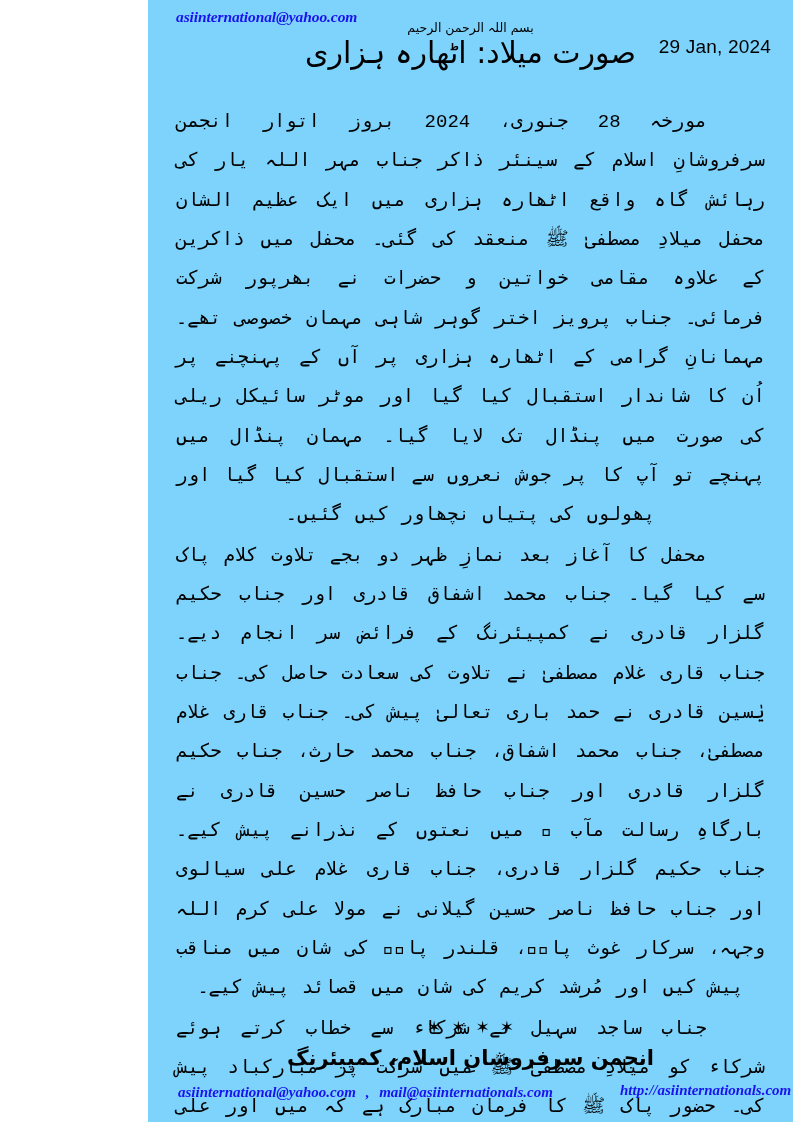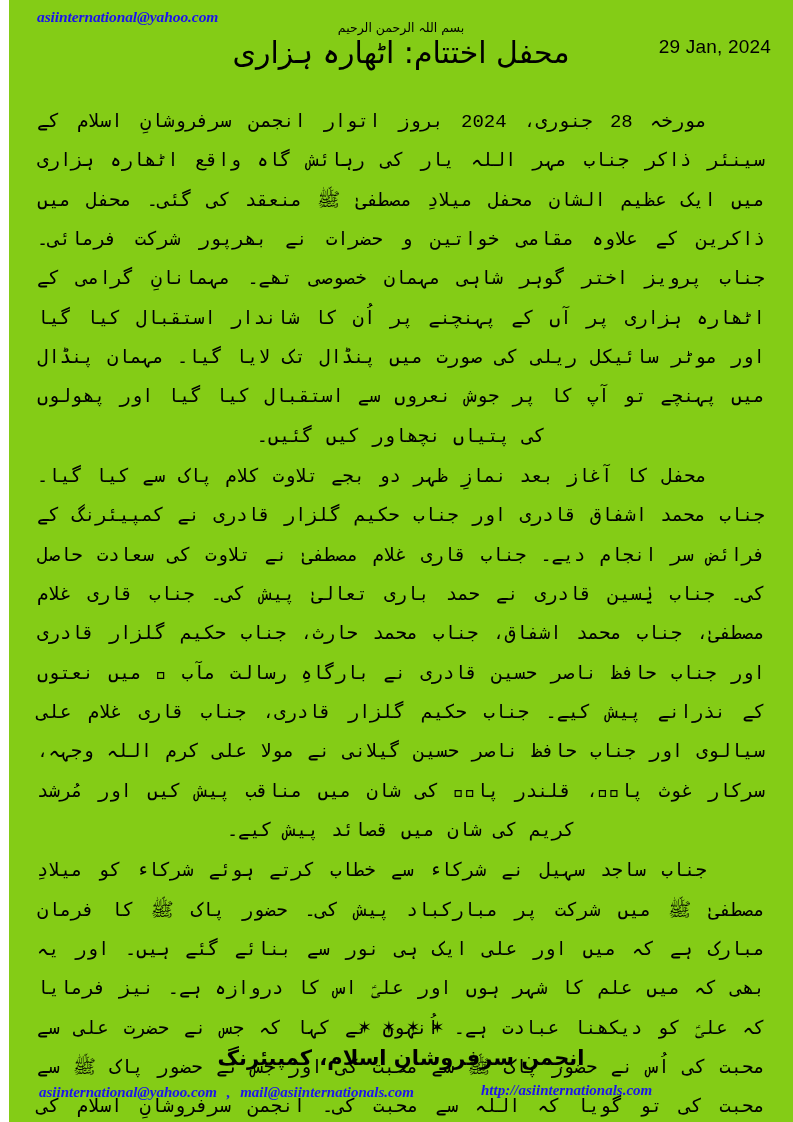--- a/index.html
+++ b/index.html
@@ -4,23 +4,23 @@
 <title>Mehfil Milad Report</title>
 <style>
   html, body {
     margin: 0;
     padding: 0;
     background: #ffffff;
   }
 
   .page {
     position: relative;
-    width: 784px;
+    width: 645px;
     height: 1122px;
-    background: #84cc16;
+    background: #7dd3fc;
     overflow: hidden;
     box-sizing: border-box;
     font-family: "Liberation Serif", "DejaVu Serif", serif;
   }
 
   
   .header-bar {
     position: absolute;
     top: 8px;
     left: 0;
@@ -187,21 +187,21 @@
 
 <div class="page">
 
   <div class="header-bar">
     <div class="hdr-email">asiinternational@yahoo.com</div>
     <div class="hdr-bismillah">بسم اللہ الرحمن الرحیم</div>
   </div>
 
   <div class="hdr-date">29 Jan, 2024</div>
 
-  <div class="doc-title">محفل اختتام:  اٹھارہ ہزاری</div>
+  <div class="doc-title">صورت میلاد:  اٹھارہ ہزاری</div>
 
   <div class="body-area">
     <p class="para">مورخہ 28 جنوری، 2024 بروز اتوار انجمن سرفروشانِ اسلام کے سینئر ذاکر جناب مہر اللہ یار کی رہائش گاہ واقع اٹھارہ ہزاری میں ایک عظیم الشان محفل میلادِ مصطفیٰ ﷺ منعقد کی گئی۔ محفل میں ذاکرین کے علاوہ مقامی خواتین و حضرات نے بھرپور شرکت فرمائی۔ جناب پرویز اختر گوہر شاہی مہمان خصوصی تھے۔ مہمانانِ گرامی کے اٹھارہ ہزاری پر آں کے پہنچنے پر اُن کا شاندار استقبال کیا گیا اور موٹر سائیکل ریلی کی صورت میں پنڈال تک لایا گیا۔ مہمان پنڈال میں پہنچے تو آپ کا پر جوش نعروں سے استقبال کیا گیا اور پھولوں کی پتیاں نچھاور کیں گئیں۔</p>
     <p class="para">محفل کا آغاز بعد نمازِ ظہر دو بجے تلاوت کلام پاک سے کیا گیا۔ جناب محمد اشفاق قادری اور جناب حکیم گلزار قادری نے کمپیئرنگ کے فرائض سر انجام دیے۔ جناب قاری غلام مصطفیٰ نے تلاوت کی سعادت حاصل کی۔ جناب یٰسین قادری نے حمد باری تعالیٰ پیش کی۔ جناب قاری غلام مصطفیٰ، جناب محمد اشفاق، جناب محمد حارث، جناب حکیم گلزار قادری اور جناب حافظ ناصر حسین قادری نے بارگاہِ رسالت مآب ﷺ میں نعتوں کے نذرانے پیش کیے۔ جناب حکیم گلزار قادری، جناب قاری غلام علی سیالوی اور جناب حافظ ناصر حسین گیلانی نے مولا علی کرم اللہ وجہہ، سرکار غوث پاکؒ، قلندر پاکؒ کی شان میں مناقب پیش کیں اور مُرشد کریم کی شان میں قصائد پیش کیے۔</p>
     <p class="para">جناب ساجد سہیل نے شرکاء سے خطاب کرتے ہوئے شرکاء کو میلادِ مصطفیٰ ﷺ میں شرکت پر مبارکباد پیش کی۔ حضور پاک ﷺ کا فرمان مبارک ہے کہ میں اور علی ایک ہی نور سے بنائے گئے ہیں۔ اور یہ بھی کہ میں علم کا شہر ہوں اور علیؑ اس کا دروازہ ہے۔ نیز فرمایا کہ علیؑ کو دیکھنا عبادت ہے۔ اُنہوں نے کہا کہ جس نے حضرت علی سے محبت کی اُس نے حضور پاک ﷺ سے محبت کی اور جس نے حضور پاک ﷺ سے محبت کی تو گویا کہ اللہ سے محبت کی۔ انجمن سرفروشانِ اسلام کی تعلیمات پر بیان کرتے ہوئے اُنہوں نے فرمایا کہ جب آدمی زبان سے کلمہ پڑھتا ہے تو مسلمان ہو جاتا ہے اور جب دل سے پڑھتا ہے تو مومن بنتا ہے اور دل تک کلمہ پڑھتا ہے جب مُرشد کامل اسم ذات اللہ کا فیض عطا کرے۔ دورِ حاضر میں ہمارے مُرشد سیدنا ریاض احمد گوہر شاہی مدظلہٗ العالی نے اسم ذات اللہ کے فیض کو دُنیا بھر میں عام فرمایا۔ مُرشد کریم کے فیضانِ نظر سے آج بے شمار قلوب اللہ کے ذکر میں جاری و ساری ہیں۔ جو لوگ چاہتے ہیں کہ اُن کے دِل بھی عشق مصطفیٰ ﷺ سے لبریز ہوں تو وہ ولی کامل جناب پرویز اختر گوہر شاہی سے ذکرِ قلب کا اذن حاصل کریں۔ جناب پرویز اختر گوہر شاہی نے شرکاء کو ذکرِ قلب کی اجازت دی۔ محفل میلاد کے اختتام پر جناب ناصر حسین گیلانی نے بارگاہِ رسالت مآب ﷺ میں درود و سلام پیش کیا۔ جناب تنویر احمد شاہی نے دعائے خیر کی۔ محفل کے بعد شرکاء کی خدمت میں لنگر پیش کیا گیا۔</p>
     <p class="para no-indent">خواتین کی محفل میلاد دو پہر اڑھائی بجے تلاوت کلام سے شروع ہوئی اور شام چار بجے درود و سلام اور دعائے خیر پر اختتام پذیر ہوئی۔</p>
   </div>
 
   <div class="ornament-row">
     <span class="star">✶</span>

